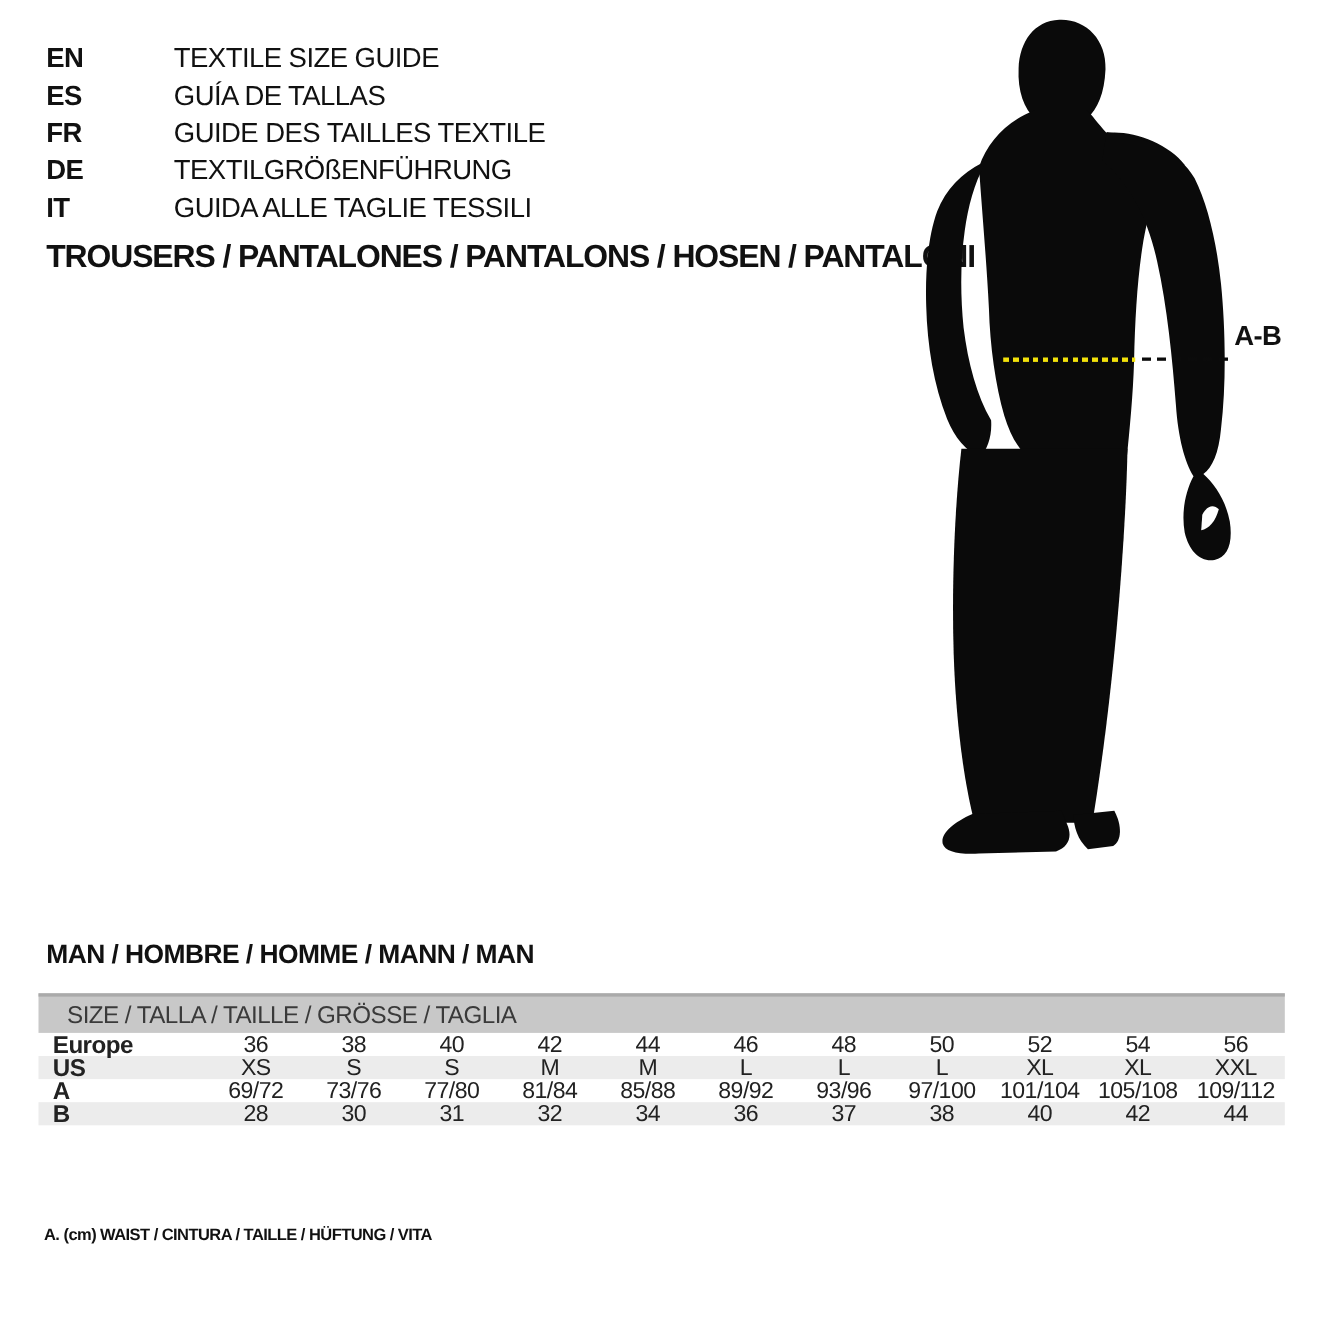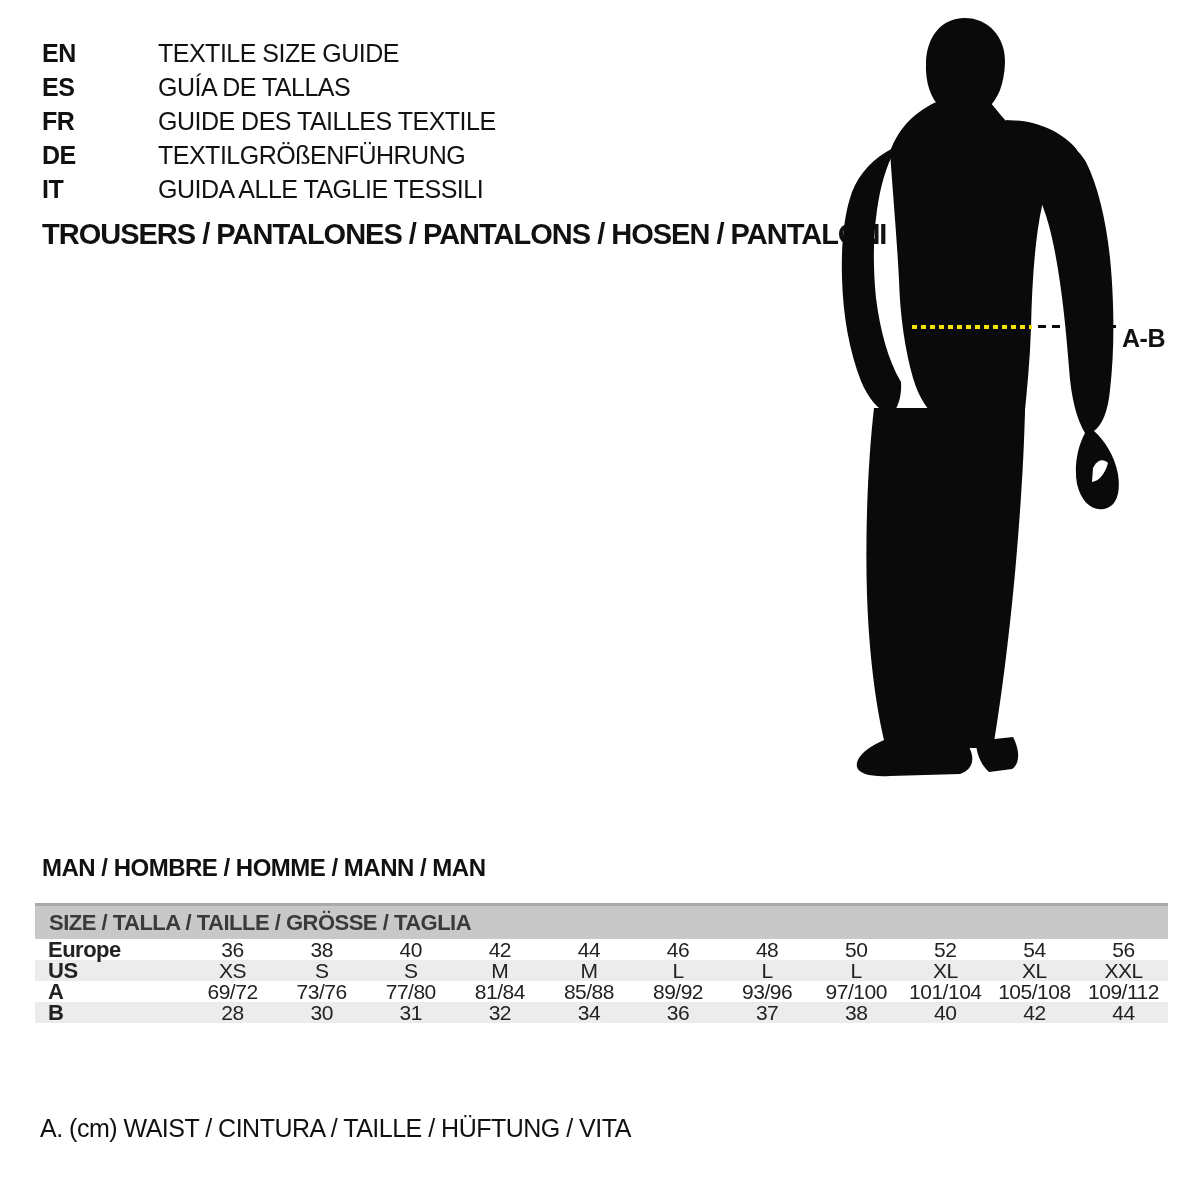--- a/index.html
+++ b/index.html
@@ -25,47 +25,47 @@
 
   
   .dotted-yellow{
     left:912px;top:325px;width:120px;height:4px;
     background:repeating-linear-gradient(to right,#f2e10a 0 5px,transparent 5px 9px);
   }
   .dashed-black{
     left:1038px;top:325px;width:80px;height:3px;
     background:repeating-linear-gradient(to right,#0b0b0b 0 8px,transparent 8px 14px);
   }
-  .ab-label{left:1122px;top:324px;font-weight:700;font-size:25px;letter-spacing:-0.5px;}
+  .ab-label{left:1122px;top:292px;font-weight:700;font-size:25px;letter-spacing:-0.5px;}
 
   
   .section-title{left:42px;top:854px;font-weight:700;font-size:24px;letter-spacing:-0.5px;white-space:nowrap;}
 
   
   .size-table{left:35px;top:903px;width:1133px;}
   .thead{
     height:36px;background:#c8c8c8;border-top:3px solid #aaaaaa;
     display:flex;align-items:center;
-    font-weight:700;font-size:22px;letter-spacing:-0.5px;color:#3a3a3a;
-    padding-left:14px;box-sizing:border-box;
+    font-weight:400;font-size:22px;letter-spacing:-0.5px;color:#3a3a3a;
+    padding-left:26px;box-sizing:border-box;
   }
   .trow{display:flex;height:21px;align-items:center;}
   .trow:nth-child(even){background:#ececec;}
   .tlabel{
     width:153px;padding-left:13px;box-sizing:border-box;
     font-weight:700;font-size:22px;letter-spacing:-0.5px;color:#222;
   }
   .tcell{
     flex:1;text-align:center;
     font-weight:400;font-size:21px;letter-spacing:-0.5px;color:#222;white-space:nowrap;
   }
 
   
   .notes{left:40px;top:1114px;}
-  .note-line{font-weight:400;font-size:25px;letter-spacing:-0.5px;height:33px;white-space:nowrap;}
+  .note-line{font-weight:700;font-size:15px;letter-spacing:-0.5px;height:33px;white-space:nowrap;}
 </style>
 </head>
 <body>
 
 <div class="abs lang-block">
     <div class="lang-row">
       <span class="lang-code">EN</span>
       <span class="lang-label">TEXTILE SIZE GUIDE</span>
     </div>
     <div class="lang-row">

